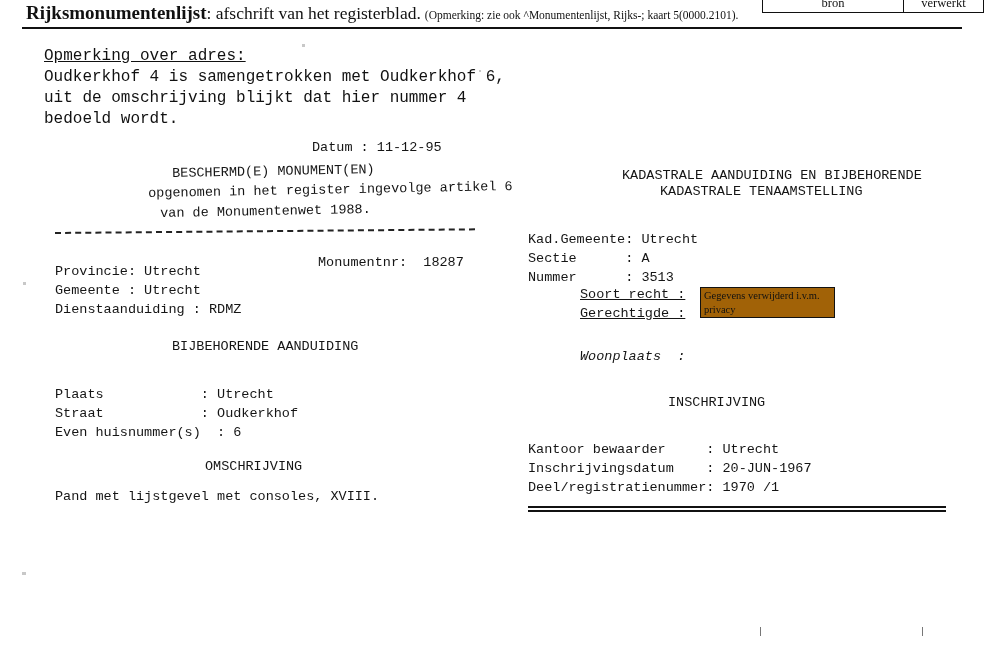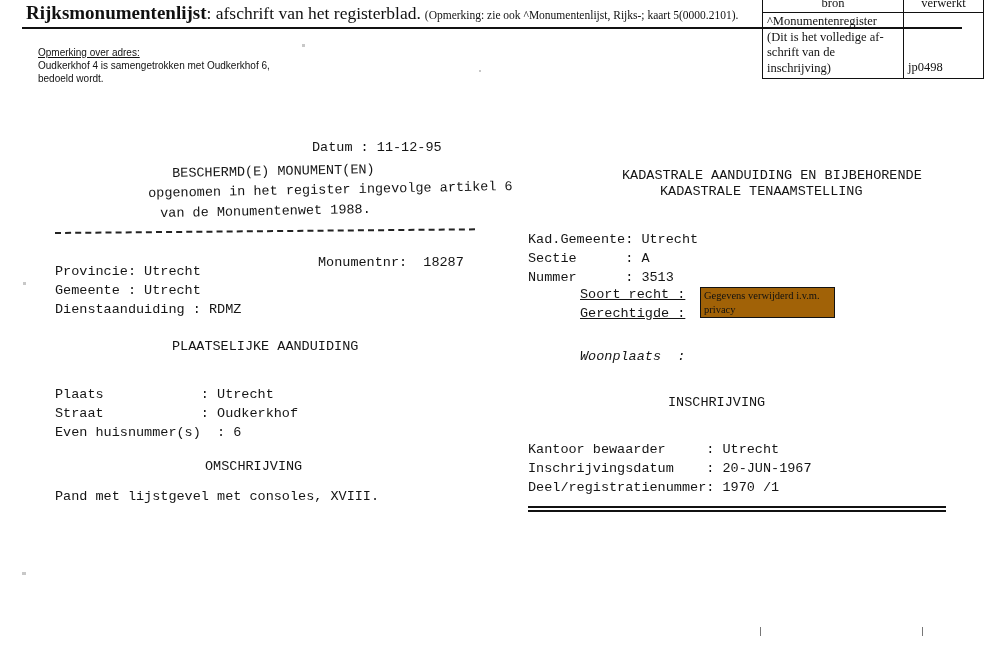--- a/index.html
+++ b/index.html
@@ -66,23 +66,23 @@
   }
   .hdr-table .c-bron { width: 130px; text-align: center; }
   .hdr-table .c-verw { width: 70px; text-align: center; }
   .hdr-body td { height: 56px; }
   .hdr-body .c-bron { text-align: left; line-height: 1.25; }
   .hdr-body .c-verw { text-align: left; vertical-align: bottom; padding-bottom: 3px; }
 
   
   .addr-note {
     position: absolute;
-    left: 38px; top: 46px;
-    font-family: Liberation Sans, sans-serif;
-    font-size: 10px;
+    left: 44px; top: 46px;
+    font-family: Liberation Mono, monospace;
+    font-size: 16px;
     line-height: 1.32;
   }
   .addr-note .ul { text-decoration: underline; }
 
   
   .mono {
     font-family: "Liberation Mono", monospace;
     font-size: 13.5px;
     white-space: pre;
     color: #151515;
@@ -175,49 +175,46 @@
     <span class="title-main">Rijksmonumentenlijst</span><span class="title-sub">: afschrift van het registerblad.</span>
     <span class="title-note">(Opmerking: zie ook ^Monumentenlijst, Rijks-; kaart 5(0000.2101).</span>
   </div>
 
   <table class="hdr-table">
     <tbody>
         <tr>
       <th class="c-bron">bron</th>
       <th class="c-verw">verwerkt</th>
     </tr>
-    <tr class="hdr-body">
-      <td class="c-bron">^Monumentenregister (Dit is het volledige af- schrift van de inschrijving)</td>
-      <td class="c-verw">jp0498</td>
-    </tr>
   </tbody>
     </table>
 </div>
 
 <div class="addr-note">
   <div class="ul">Opmerking over adres:</div>
   <div>Oudkerkhof 4 is samengetrokken met Oudkerkhof 6,</div>
+  <div>uit de omschrijving blijkt dat hier nummer 4</div>
   <div>bedoeld wordt.</div>
 </div>
 
 <div class="mono datum">Datum : 11-12-95</div>
 
 <div class="mono besch1">BESCHERMD(E) MONUMENT(EN)</div>
 <div class="mono besch2">opgenomen in het register ingevolge artikel 6</div>
 <div class="mono besch3">van de Monumentenwet 1988.</div>
 
 <div class="dashline-l"></div>
 
 <div class="mono prov"><span>Provincie: Utrecht</span>
 <span>Gemeente : Utrecht</span>
 <span>Dienstaanduiding : RDMZ</span></div>
 
 <div class="mono monnr">Monumentnr:  18287</div>
 
-<div class="mono plaats-head">PLAATSELIJKE AANDUIDING</div>
+<div class="mono plaats-head">BIJBEHORENDE AANDUIDING</div>
 
 <div class="mono plaats-block"><span>Plaats            : Utrecht</span>
 <span>Straat            : Oudkerkhof</span>
 <span>Even huisnummer(s)  : 6</span></div>
 
 <div class="mono omschr-head">OMSCHRIJVING</div>
 <div class="mono omschr-body">Pand met lijstgevel met consoles, XVIII.</div>
 
 <div class="mono kad-head1">KADASTRALE AANDUIDING EN BIJBEHORENDE</div>
 <div class="mono kad-head2">KADASTRALE TENAAMSTELLING</div>

